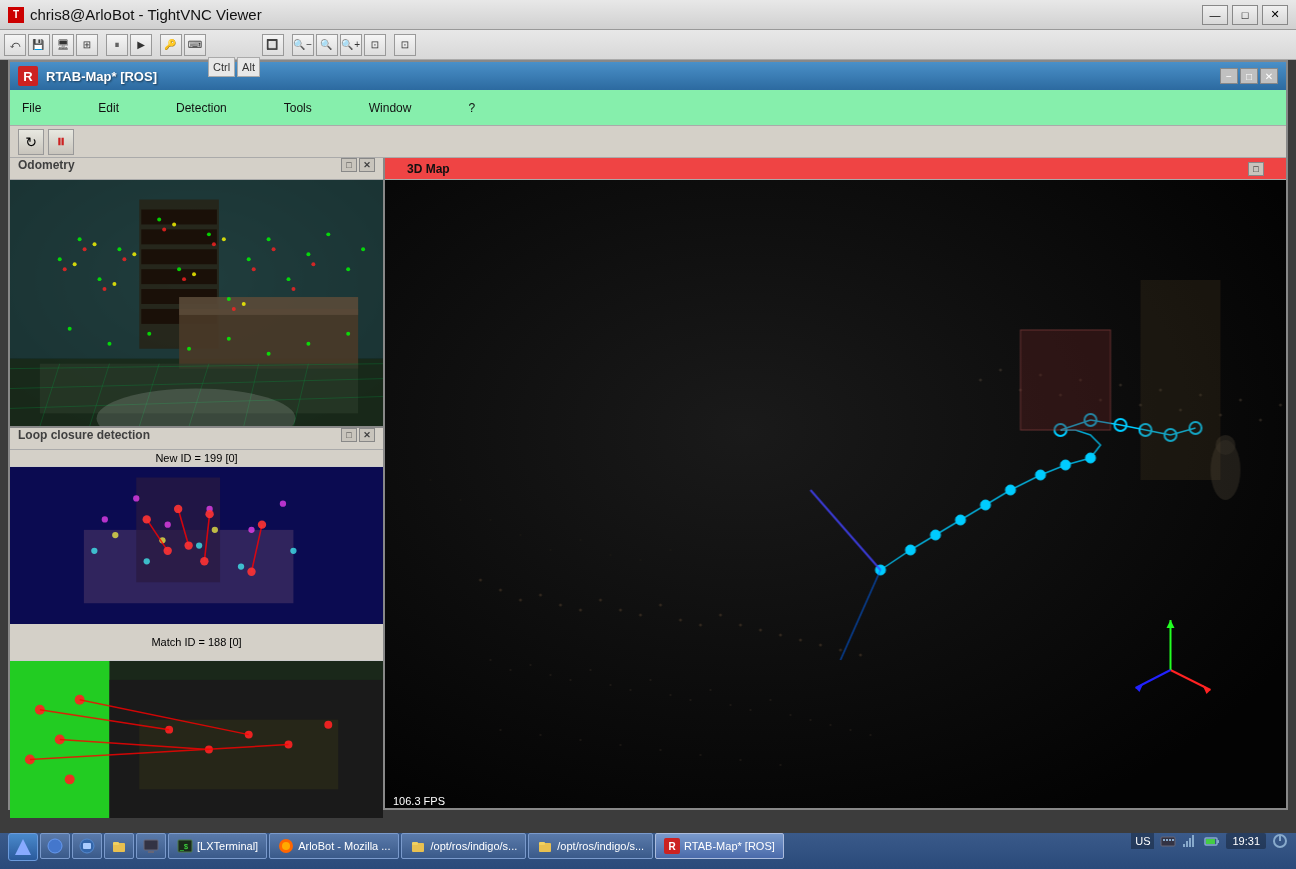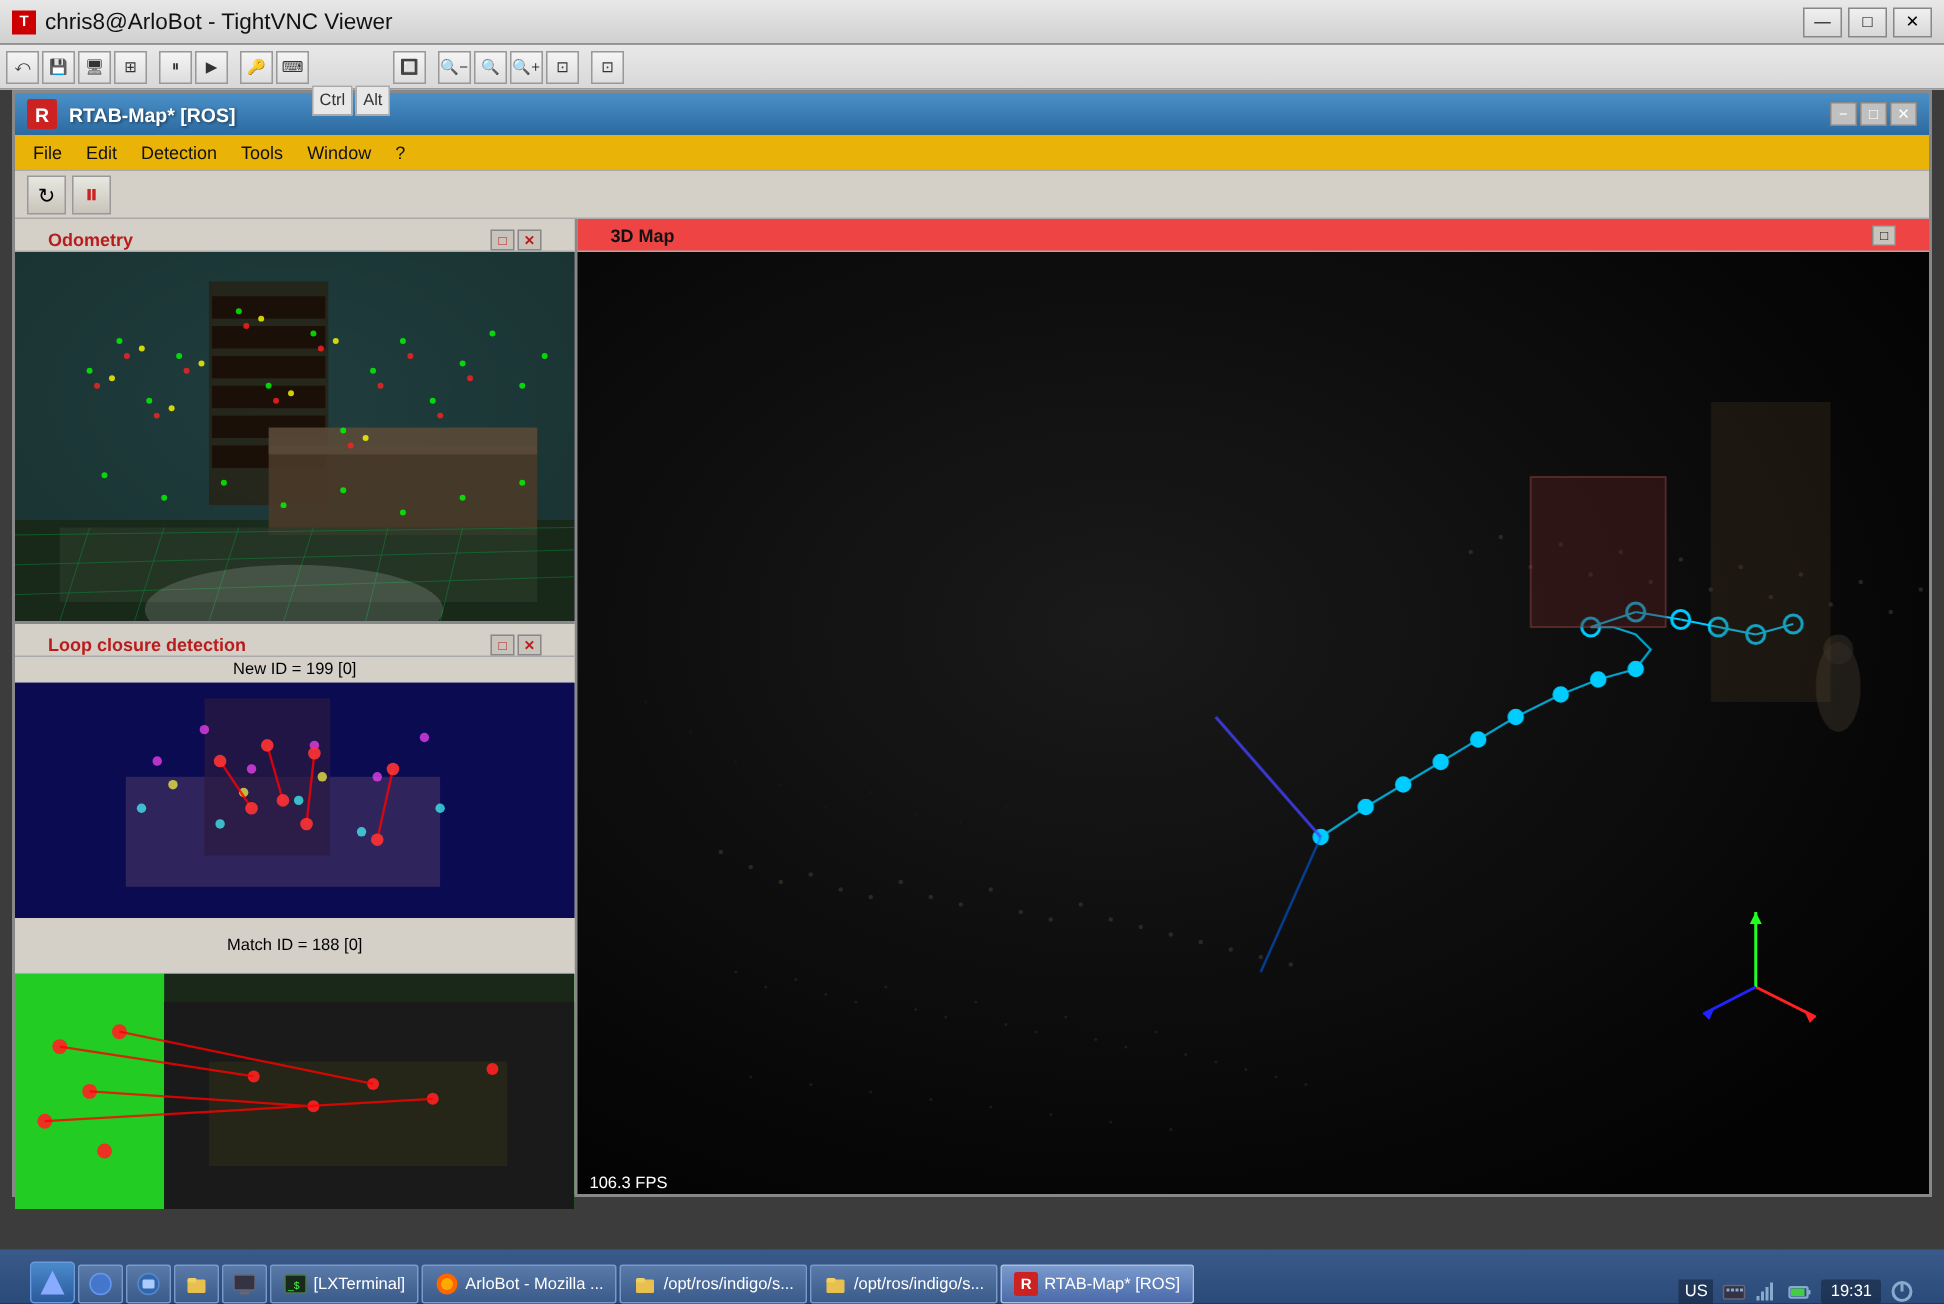--- a/index.html
+++ b/index.html
@@ -92,25 +92,26 @@
       width: 18px; height: 16px;
       background: #c0c0c0;
       border: 1px solid #888;
       font-size: 10px;
       display: flex; align-items: center; justify-content: center;
       cursor: pointer; margin-left: 2px;
     }
 
     
     .ros-menubar {
-      height: 24px;
-      background: #eab308;
+      height: 36px;
+      background: #86efac;
       display: flex; align-items: center;
       padding: 0 4px;
       border-bottom: 1px solid #aaa;
+      gap: 41px;
     }
     .ros-menu-item {
       padding: 2px 8px;
       font-size: 12px;
       color: #111;
       cursor: pointer;
     }
 
     
     .ros-subtoolbar {
@@ -145,24 +146,24 @@
     }
 
     
     .odometry-panel {
       flex: 0 0 270px;
       border-bottom: 2px solid #888;
     }
     .panel-header {
       height: 22px;
       background: #d4d0c8;
-      display: flex; align-items: flex-end;
-      padding: 0 22px;
+      display: flex; align-items: flex-start;
+      padding: 0 8px;
       border-bottom: 1px solid #aaa;
-      font-size: 12px; font-weight: bold; color: #b91c1c;
+      font-size: 12px; font-weight: bold; color: #404040;
     }
     .panel-header-btns { margin-left: auto; display: flex; gap: 2px; }
     .panel-header-btn {
       width: 16px; height: 14px;
       background: #c8c4bc;
       border: 1px solid #888;
       font-size: 9px;
       display: flex; align-items: center; justify-content: center;
       cursor: pointer;
     }
@@ -239,22 +240,22 @@
       bottom: 1px;
       left: 8px;
       color: white;
       font-size: 11px;
     }
 
     
     .taskbar {
       height: 36px;
       background: linear-gradient(to bottom, #3a5a8a, #2a4a7a);
-      display: flex; align-items: flex-end;
-      padding: 0 20px;
+      display: flex; align-items: flex-start;
+      padding: 0 8px;
       position: absolute;
       bottom: 0; left: 0; right: 0;
     }
     .taskbar-start {
       width: 30px; height: 28px;
       background: linear-gradient(to bottom, #4a8acc, #2a5a9c);
       border: 1px solid #6a9adc;
       border-radius: 3px;
       display: flex; align-items: center; justify-content: center;
       cursor: pointer;

